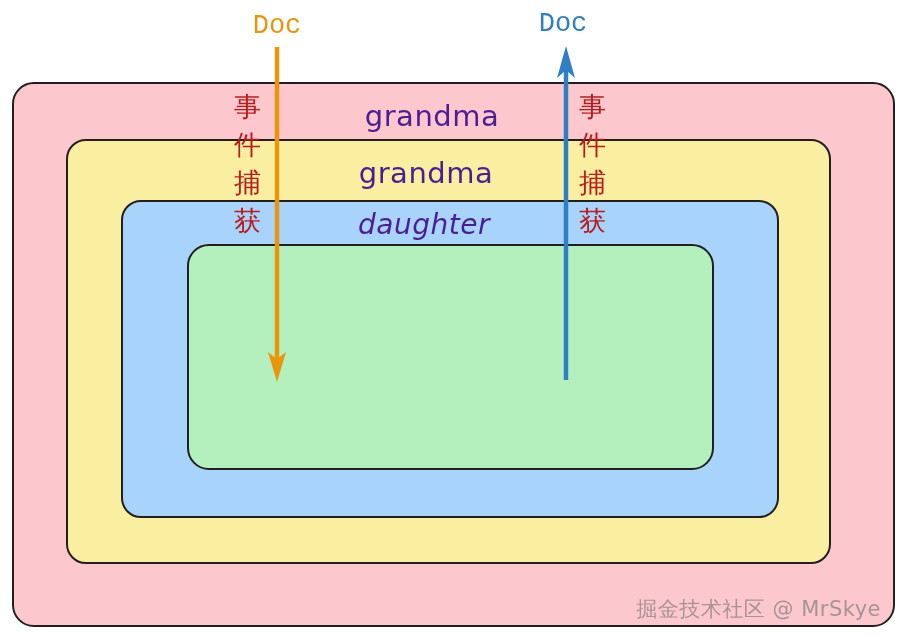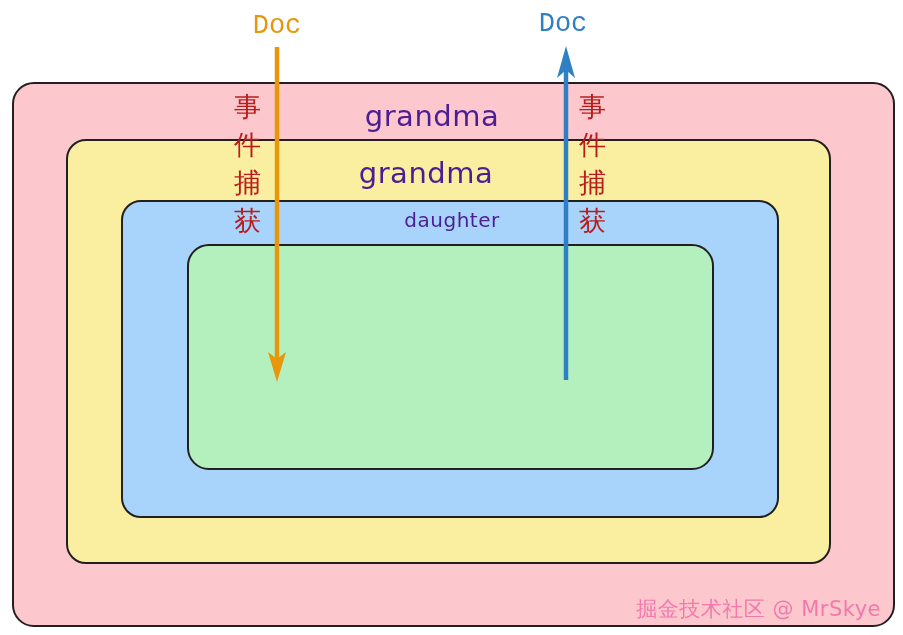--- a/index.html
+++ b/index.html
@@ -54,21 +54,21 @@
     position: absolute;
     color: #4c1d95;
     font-family: "DejaVu Sans", sans-serif;
     text-align: right;
     white-space: nowrap;
     transform: translateX(-50%);
     letter-spacing: 0.5px;
   }
   .label-grandma { left: 432px; top: 99px;  font-size: 29px; }
   .label-mother  { left: 426px; top: 156px; font-size: 29px; }
-  .label-daughter{ left: 452px; top: 208px; font-size: 20px; }
+  .label-daughter{ left: 424px; top: 208px; font-size: 28px; font-style: italic; }
   .label-baby    { left: 432px; top: 313px; font-size: 37px; }
 
   
   .arrow-svg {
     position: absolute;
     left: 0; top: 0;
     width: 903px;
     height: 635px;
     pointer-events: none;
   }
@@ -100,21 +100,21 @@
   .vtext-capture { left: 249px; top: 88px; }
   .vtext-bubble  { left: 594px; top: 88px; }
 
   
   .watermark {
     position: absolute;
     right: 22px;
     bottom: 12px;
     font-family: "DejaVu Sans", sans-serif;
     font-size: 21px;
-    color: #ec4899;
+    color: #737373;
     opacity: 0.62;
     white-space: nowrap;
     letter-spacing: 0.5px;
   }
 </style>
 </head>
 <body>
 
 <div id="canvas">
 

